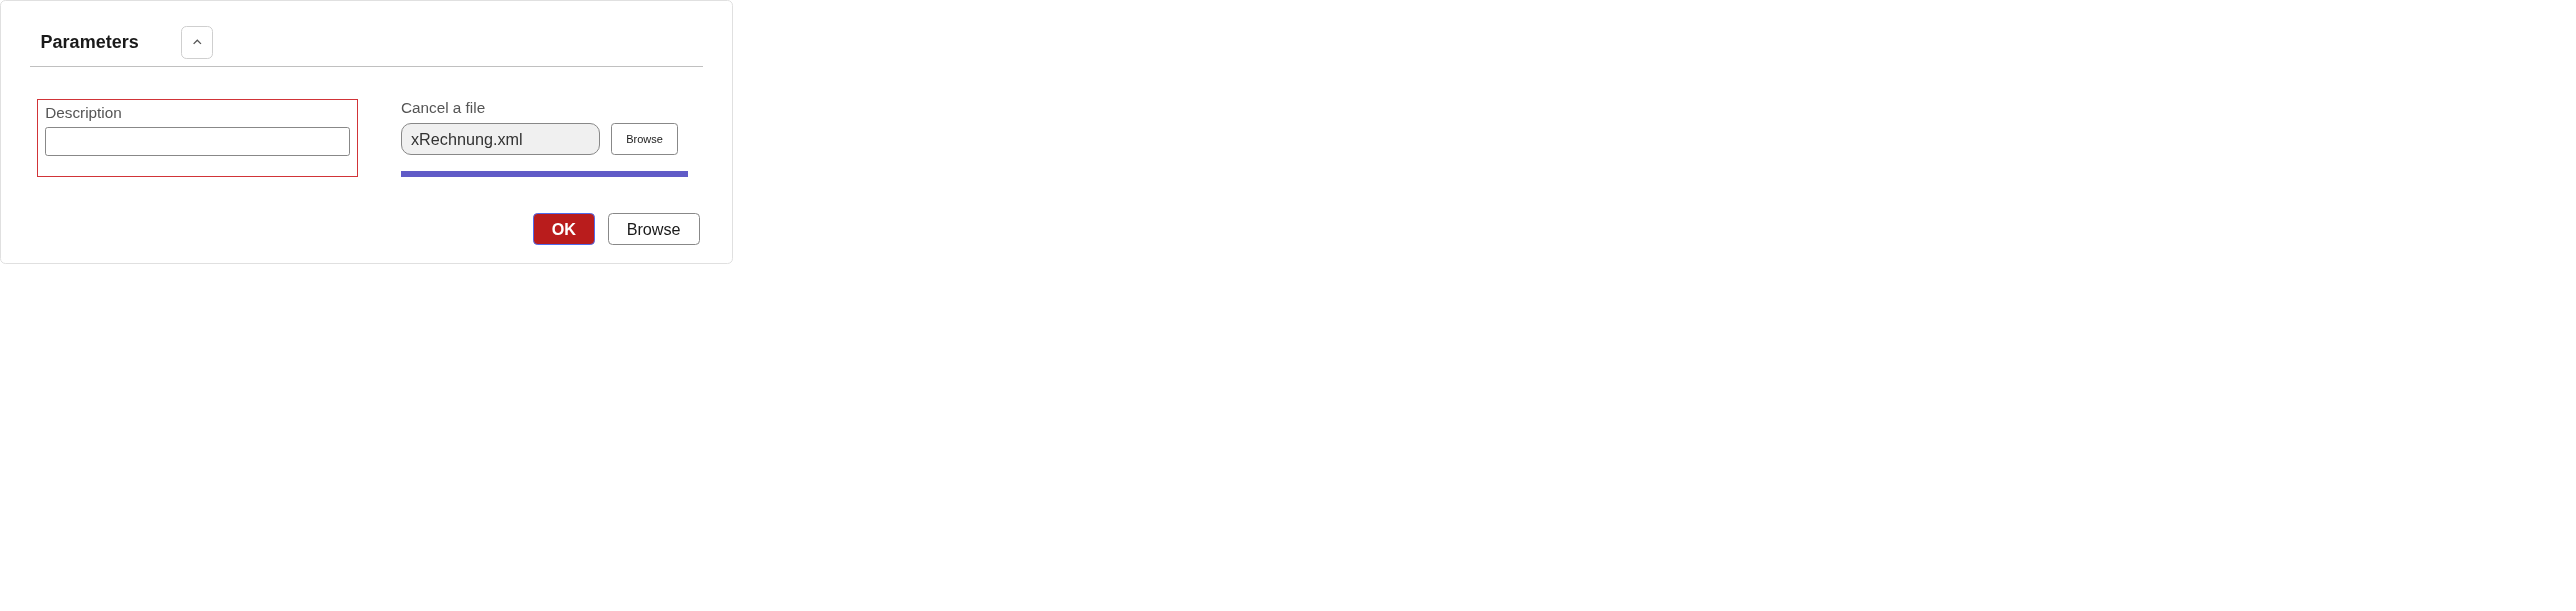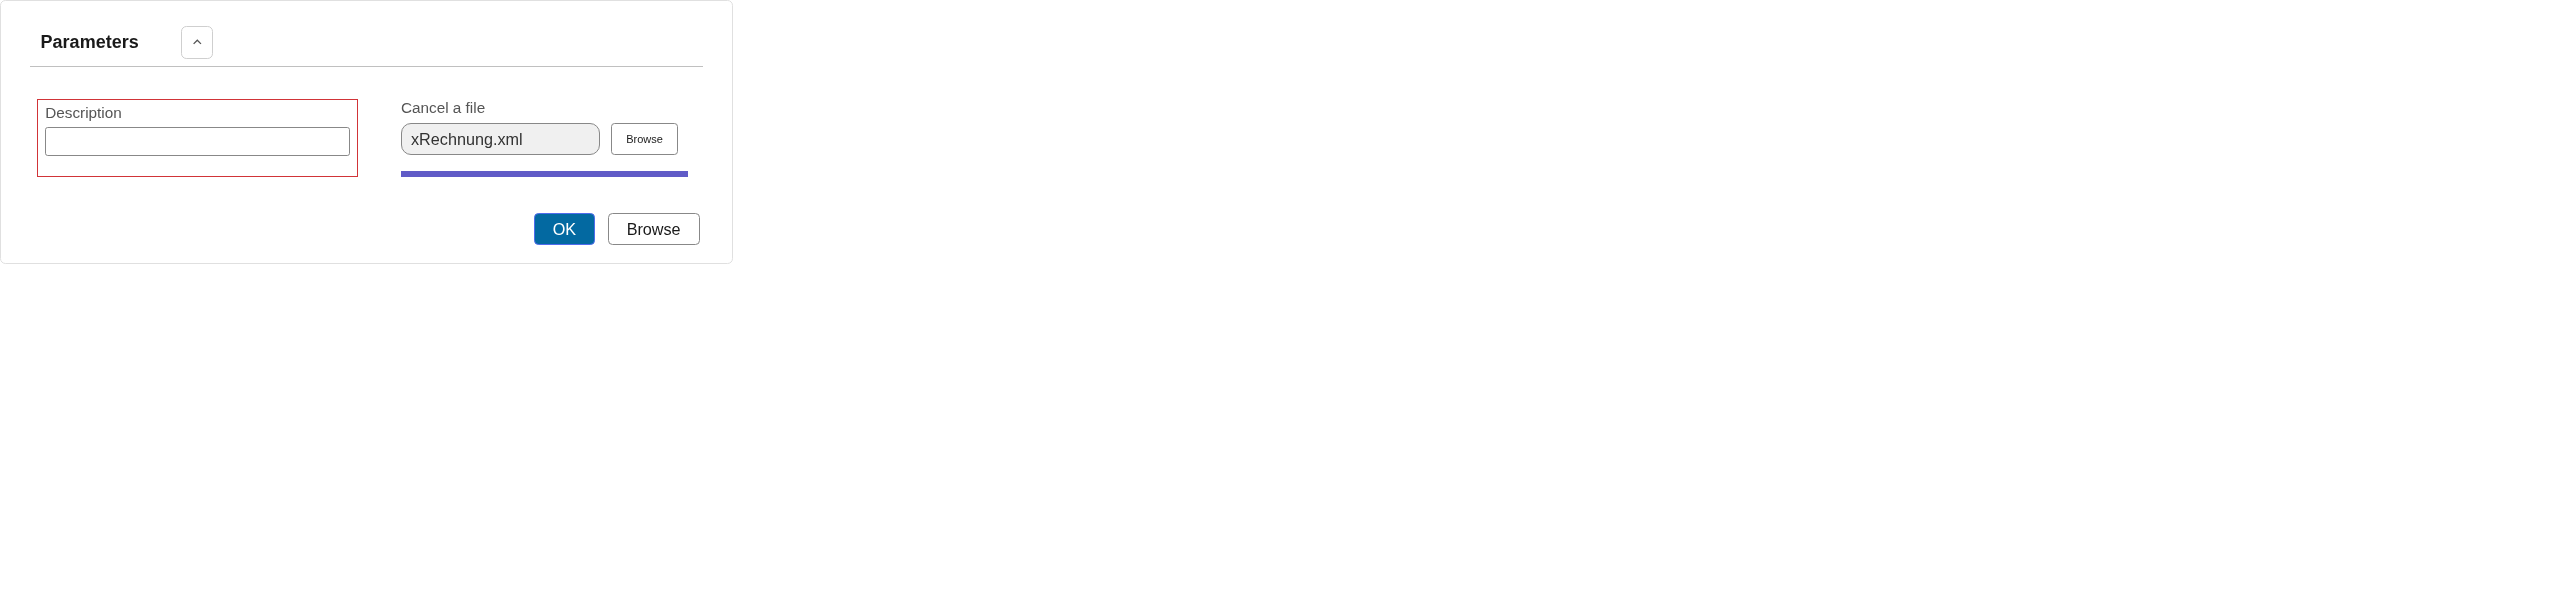--- a/index.html
+++ b/index.html
@@ -153,23 +153,23 @@
     }
     .btn {
       height: 32.5px;
       padding: 0 18px;
       border-radius: 4.5px;
       font-size: 16.2px;
       cursor: pointer;
       border: 0.9px solid transparent;
     }
     .btn-primary {
-      background: #0369a1;
+      background: #b91c1c;
       color: #ffffff;
-      font-weight: 400;
+      font-weight: 700;
       border: 0.9px solid #4f6bed;
       margin-left: 47px;
     }
     .btn-secondary {
       background: #ffffff;
       color: #1a1a1a;
       border: 0.9px solid #888;
     }
   </style>
 </head>

